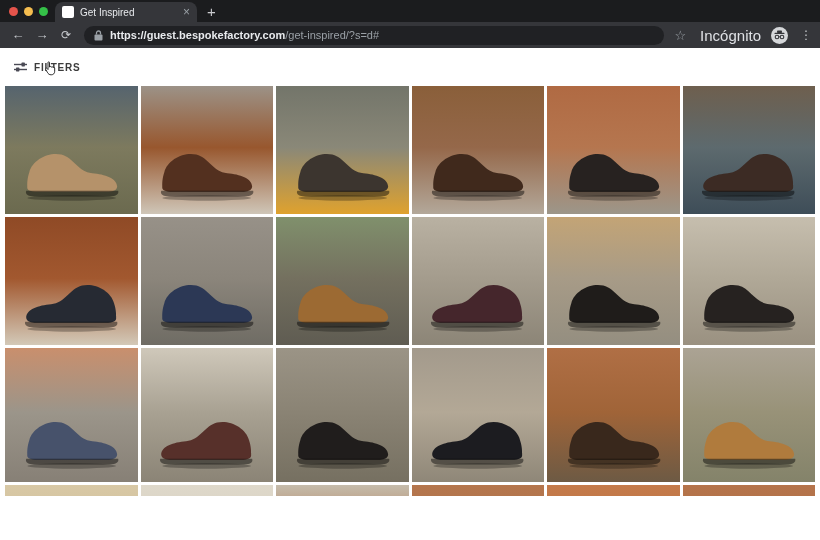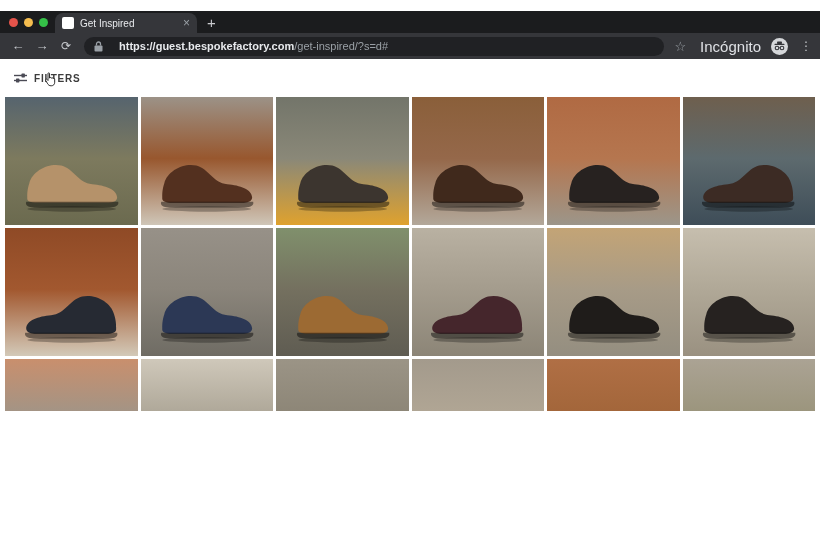--- a/index.html
+++ b/index.html
@@ -1,36 +1,36 @@
 <!DOCTYPE html>
 <html><head>
 <meta charset="utf-8">
 <style>
   * { margin:0; padding:0; box-sizing:border-box; }
   html,body { width:820px; height:540px; overflow:hidden; background:#fff;
               font-family:"Liberation Sans", sans-serif; }
-  .window { position:relative; width:820px; height:400px; overflow:hidden;margin-top:11px; }
+  .window { position:relative; width:820px; height:496px; overflow:hidden; }
 
   
   .tabstrip { height:22px; background:#1b1c1e; display:flex; align-items:flex-end; position:relative; }
   .traffic { position:absolute; left:9px; top:7px; display:flex; gap:6px; }
   .tl { width:9px; height:9px; border-radius:50%; }
   .tab { margin-left:55px; width:142px; height:20px; background:#35363a;
          border-radius:8px 8px 0 0; display:flex; align-items:center; padding:0 7px; gap:6px; }
   .favicon { width:12px; height:12px; background:#fff; border-radius:2px; flex:none; }
   .tab-title { color:#e8eaed; font-size:10px; flex:1; white-space:nowrap; overflow:hidden; }
   .tab-close { color:#9aa0a6; font-size:12px; line-height:12px; cursor:default; }
   .newtab { color:#c9cace; font-size:15px; margin:0 0 3px 10px; line-height:15px; }
 
   
   .toolbar { height:26px; background:#35363a; display:flex; align-items:center; padding:0 8px; gap:4px; }
   .nav-btn { color:#c4c7cb; font-size:13px; width:20px; text-align:center; line-height:20px; }
   .reload { font-size:12px; }
   .omnibox { flex:1; height:19px; background:#202124; border-radius:10px; display:flex;
-             align-items:center; padding:0 10px; gap:16px; margin:0 6px 0 4px; min-width:0; }
+             align-items:center; padding:0 10px; gap:7px; margin:0 6px 0 4px; min-width:0; }
   .lock-icon { flex:none; display:block; }
   .url { font-size:11px; white-space:nowrap; overflow:hidden; }
   .url-host { color:#e8eaed; font-weight:bold; }
   .url-path { color:#9aa0a6; }
   .star { color:#9aa0a6; font-size:13px; margin-right:4px; }
   .incog-label { color:#dfe1e5; font-size:15px; margin:0 6px; }
   .incog-badge { width:17px; height:17px; border-radius:50%; background:#d5d7da; display:flex;
                  align-items:center; justify-content:center; margin-right:6px; }
   .menu-dots { color:#c4c7cb; font-size:12px; letter-spacing:0; margin-left:2px; }
 

